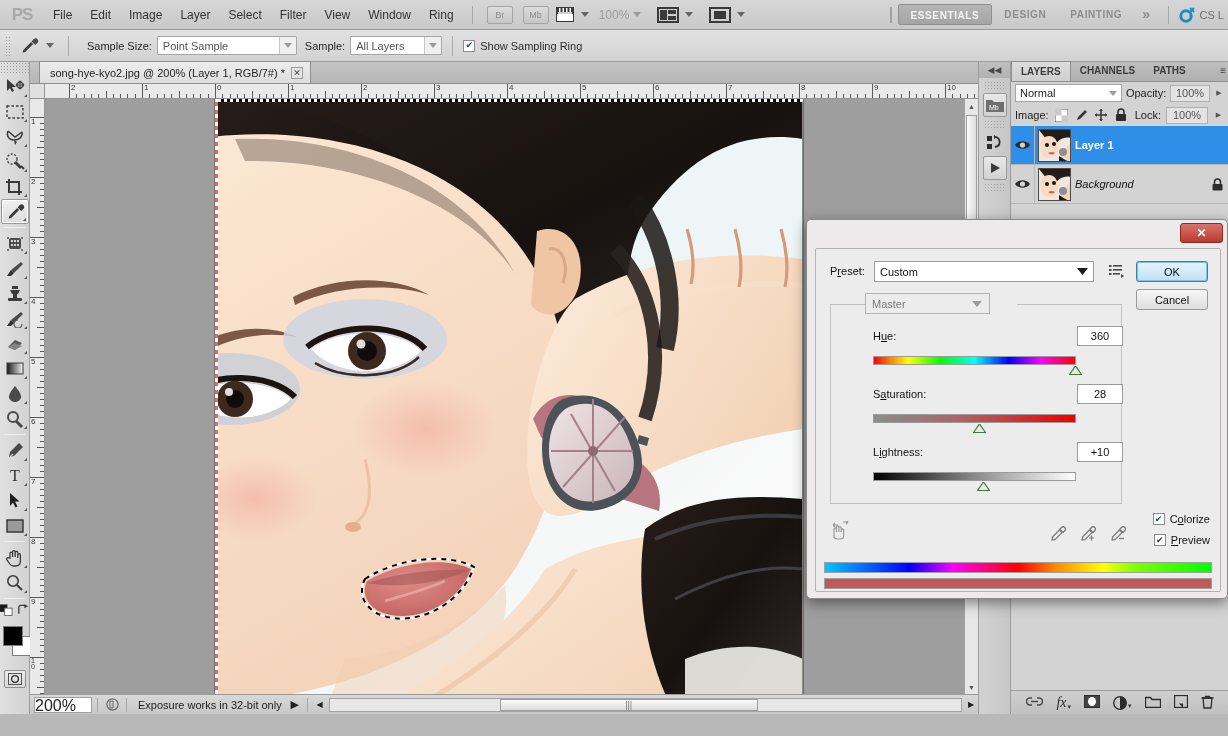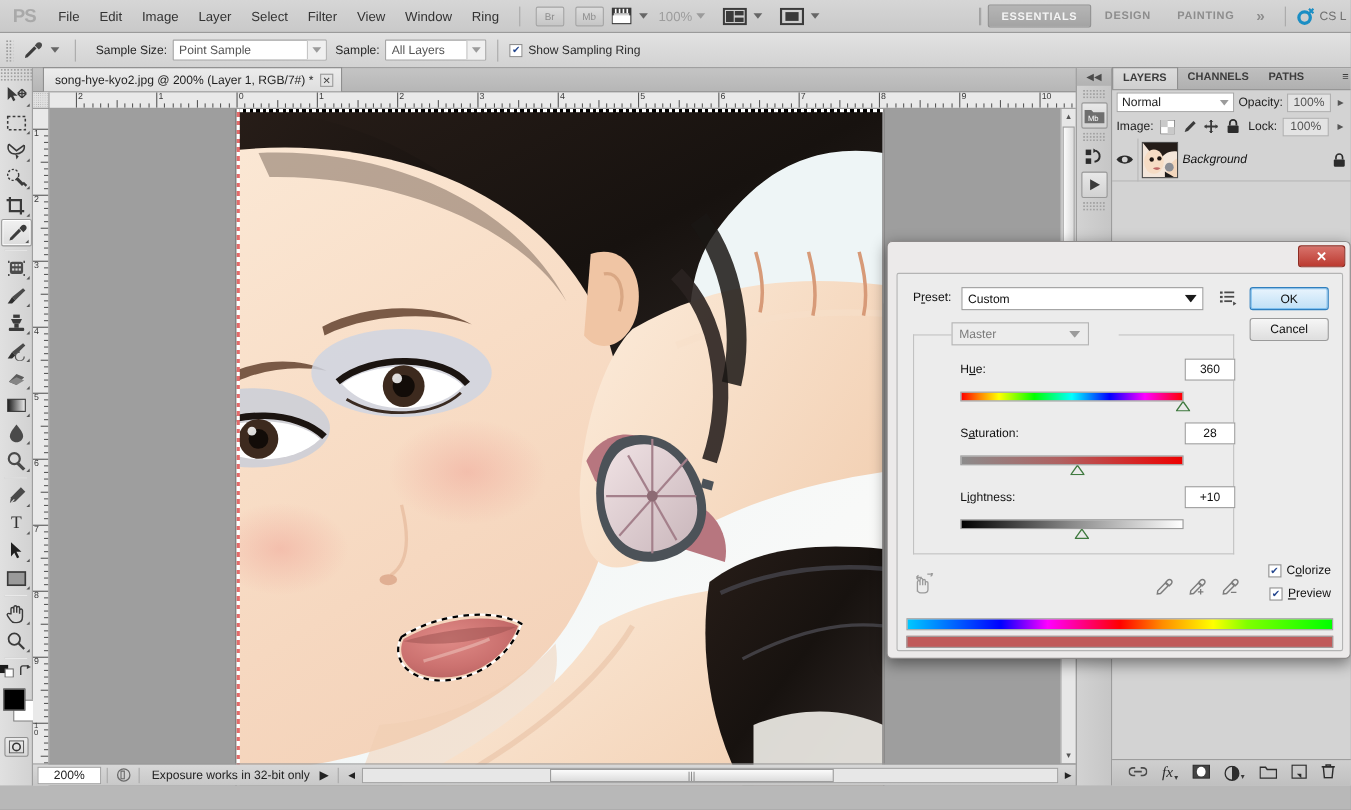--- a/index.html
+++ b/index.html
@@ -139,21 +139,21 @@
     position:absolute; left:170px; top:0px; width:588px; height:615px;
     overflow:hidden; background:#f3ece6;
     box-shadow:0 0 0 1px #6f6f6f;
   }
   #statusbar{
     position:absolute; left:0; bottom:0; width:948px; height:20px;
     background:linear-gradient(#d8d8d8,#c8c8c8); border-top:1px solid #9a9a9a;
     display:flex; align-items:center; font-size:11px; color:#222;
   }
   #zoomfield{width:58px;height:16px;background:#fff;border:1px solid #a0a0a0;margin-left:4px;
-    text-align:center;line-height:15px;font-size:11px;}
+    line-height:15px;font-size:16px;}
   .sb-sep{width:1px;height:14px;background:#a8a8a8;margin:0 5px;}
   .sb-arrow{width:14px;height:16px;display:flex;align-items:center;justify-content:center;}
   #hscroll{flex:1;height:14px;background:#e7e7e7;border:1px solid #a3a3a3;margin:0 2px;position:relative;}
   #hthumb{position:absolute;left:170px;top:0;width:258px;height:12px;
     background:linear-gradient(#fbfbfb,#dcdcdc);border:1px solid #9d9d9d;
     display:flex;align-items:center;justify-content:center;font-size:9px;color:#777;}
   #vscrollbar{position:absolute;right:0;top:37px;width:14px;height:595px;background:#e7e7e7;border-left:1px solid #a3a3a3;}
   #vthumb{position:absolute;left:1px;top:16px;width:11px;height:160px;background:linear-gradient(90deg,#fbfbfb,#dcdcdc);border:1px solid #9d9d9d;}
   
   #icondock{
@@ -1042,41 +1042,63 @@
       <svg width="12" height="14" viewBox="0 0 12 14">
           <path d="M3 6 V4 a3 3 0 0 1 6 0 v2" fill="none" stroke="#2c2c2c" stroke-width="1.6"></path>
           <rect x="1" y="6" width="10" height="7" rx="1" fill="#2c2c2c"></rect>
         </svg>
     </div>
     <span class="sm-label" style="margin-left:auto">Lock:</span>
     <div class="numfield">100%</div>
     <div class="spin">▶</div>
   </div>
 
-
-  <div class="layerrow">
+  <div class="layerrow sel">
     <div class="eyecol">
       <svg width="17" height="12" viewBox="0 0 17 12">
           <path d="M1 6 C4 1 13 1 16 6 C13 11 4 11 1 6z" fill="#2b2b2b"></path>
           <circle cx="8.5" cy="6" r="2.6" fill="#d3d3d3"></circle>
         </svg>
     </div>
     <div class="thumb">
       <svg width="33" height="33" viewBox="0 0 33 33">
         <rect width="33" height="33" fill="#f4e6da"></rect>
         <path d="M0 0 h33 v8 C24 6 18 10 16 16 L8 10z" fill="#241c18"></path>
         <ellipse cx="10" cy="17" rx="9" ry="11" fill="#f6dcc4"></ellipse>
         <circle cx="8" cy="15" r="2" fill="#1d1410"></circle>
           <circle cx="15" cy="14" r="2" fill="#1d1410"></circle>
         <path d="M9 23 q4 -2 7 0 q-3 3 -7 0z" fill="#c06a68"></path>
         <path d="M33 13 C26 16 22 22 20 33 L33 33z" fill="#f3d6bc"></path>
         <circle cx="24" cy="22" r="4" fill="#8d8f96"></circle>
         <path d="M20 26 C26 30 30 32 33 33 L20 33z" fill="#1d1a18"></path>
       </svg>
     </div>
+    <div class="layername">Layer 1</div>
+  </div>
+
+  <div class="layerrow">
+    <div class="eyecol">
+      <svg width="17" height="12" viewBox="0 0 17 12">
+          <path d="M1 6 C4 1 13 1 16 6 C13 11 4 11 1 6z" fill="#2b2b2b"></path>
+          <circle cx="8.5" cy="6" r="2.6" fill="#d3d3d3"></circle>
+        </svg>
+    </div>
+    <div class="thumb">
+      <svg width="33" height="33" viewBox="0 0 33 33">
+        <rect width="33" height="33" fill="#f4e6da"></rect>
+        <path d="M0 0 h33 v8 C24 6 18 10 16 16 L8 10z" fill="#241c18"></path>
+        <ellipse cx="10" cy="17" rx="9" ry="11" fill="#f6dcc4"></ellipse>
+        <circle cx="8" cy="15" r="2" fill="#1d1410"></circle>
+          <circle cx="15" cy="14" r="2" fill="#1d1410"></circle>
+        <path d="M9 23 q4 -2 7 0 q-3 3 -7 0z" fill="#c06a68"></path>
+        <path d="M33 13 C26 16 22 22 20 33 L33 33z" fill="#f3d6bc"></path>
+        <circle cx="24" cy="22" r="4" fill="#8d8f96"></circle>
+        <path d="M20 26 C26 30 30 32 33 33 L20 33z" fill="#1d1a18"></path>
+      </svg>
+    </div>
     <div class="layername" style="font-style:italic">Background</div>
     <div style="width:22px;display:flex;align-items:center;justify-content:center">
       <svg width="11" height="13" viewBox="0 0 11 13">
           <path d="M2.5 6 V4 a3 3 0 0 1 6 0 v2" fill="none" stroke="#2c2c2c" stroke-width="1.5"></path>
           <rect x="0.5" y="6" width="10" height="6.5" rx="1" fill="#2c2c2c"></rect>
         </svg>
     </div>
   </div>
 
   <div id="lp-bottom">

